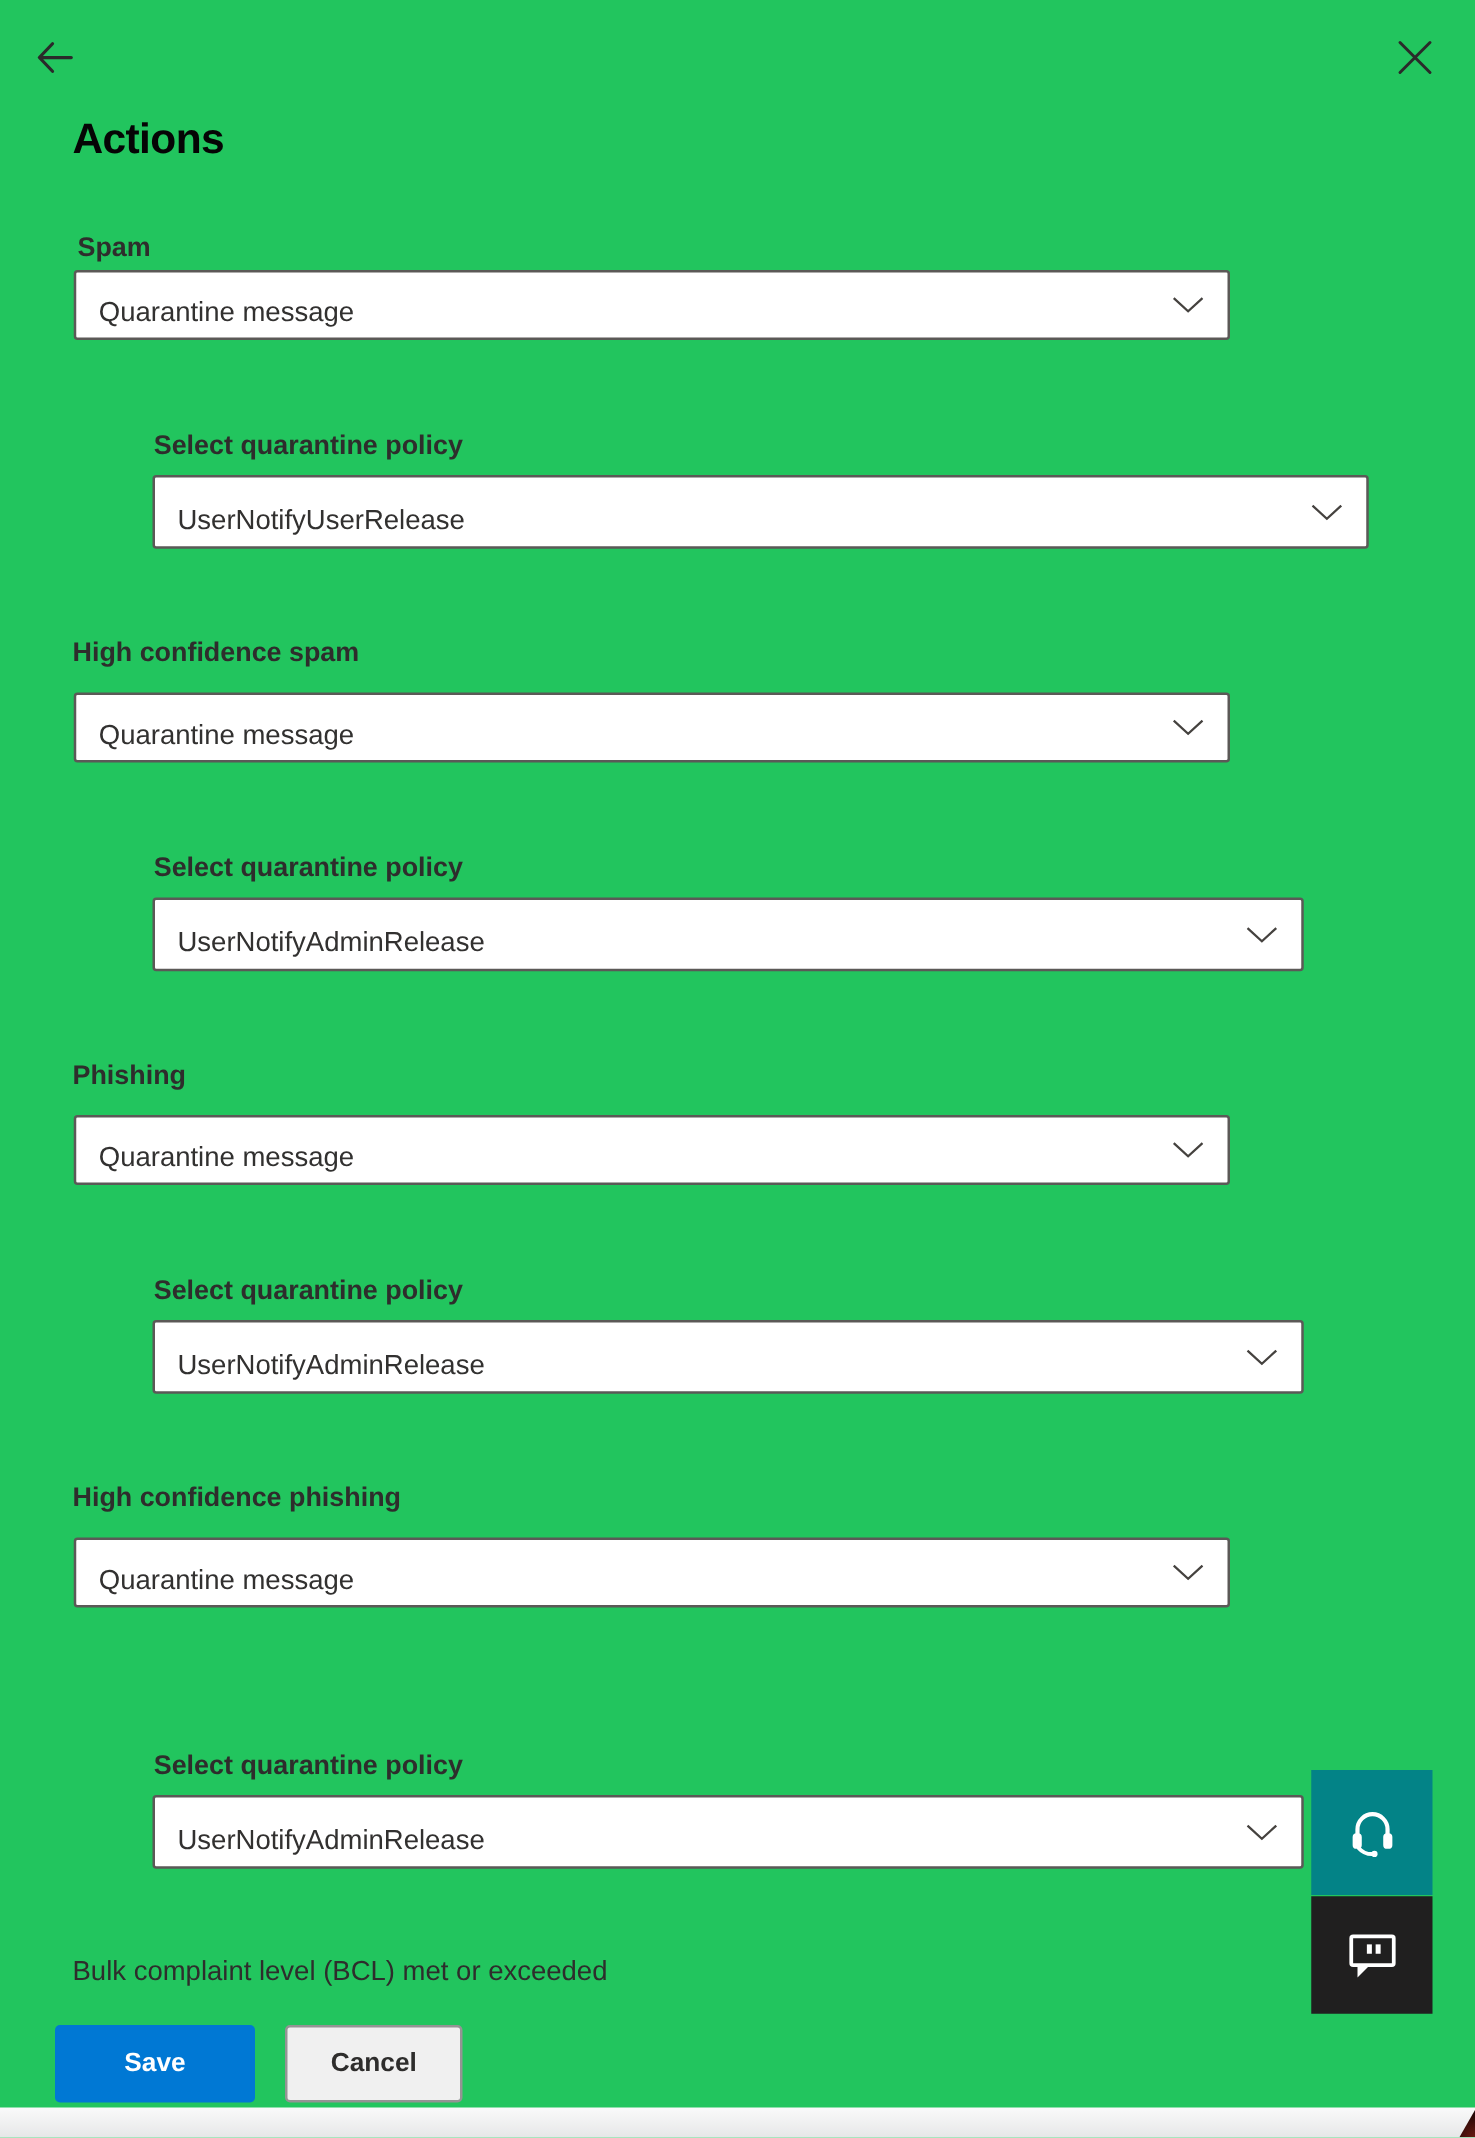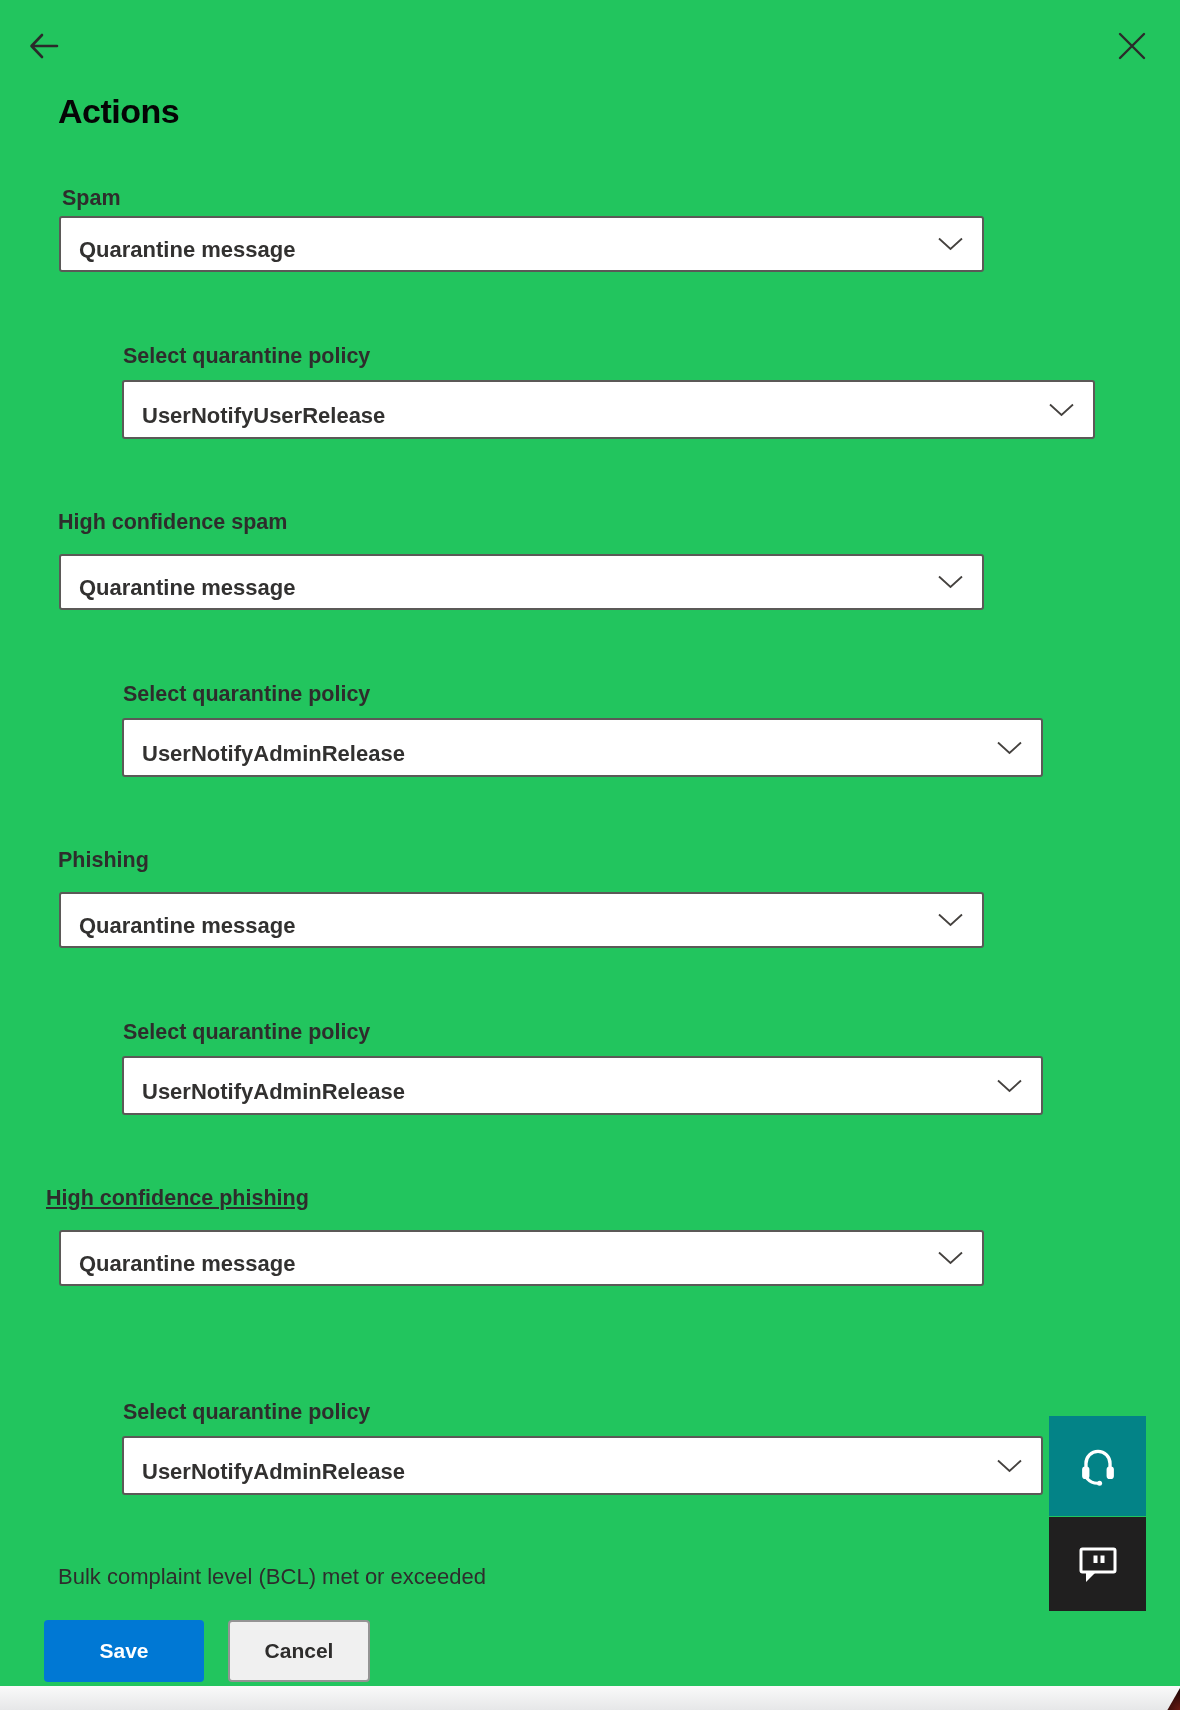--- a/index.html
+++ b/index.html
@@ -7,21 +7,21 @@
     position:relative;width:1180px;height:1710px;background:#22c55e;
     font-family:"Liberation Sans","DejaVu Sans",sans-serif;overflow:hidden;
     color:#323130;
   }
   .iconbtn{position:absolute;background:none;border:none;padding:0;cursor:pointer;
     display:flex;align-items:center;justify-content:center;}
   .title{position:absolute;left:58px;top:92px;font-size:34px;font-weight:700;color:#050505;letter-spacing:-0.5px;}
   .lbl{position:absolute;font-size:21.5px;font-weight:600;color:#2e2d2c;line-height:28px;}
   .dd{
     position:absolute;height:56px;border:2px solid #5b5957;border-radius:3px;background:#ffffff;
-    display:flex;align-items:center;padding:12px 54px 0 18px;box-sizing:border-box;cursor:pointer;font-weight:bold;
+    display:flex;align-items:center;padding:12px 54px 0 18px;box-sizing:border-box;cursor:pointer;
   }
   .dd.sub{height:59px;}
   .dd .val{font-size:22px;color:#323130;white-space:nowrap;}
   .dd .chev{position:absolute;right:19px;top:50%;transform:translateY(-50%);}
   .note{position:absolute;left:58px;top:1310px;width:1000px;font-size:21px;line-height:34px;color:#323130;}
   .note span{display:block;}
   .clipwrap{position:absolute;left:58px;top:1558px;width:700px;height:31px;overflow:hidden;}
   .clipwrap .lblc{font-size:22px;font-weight:400;color:#2e2d2c;line-height:37px;}
   .btn{position:absolute;height:62px;border-radius:4px;font-size:21px;font-weight:600;
     display:flex;align-items:center;justify-content:center;cursor:pointer;box-sizing:border-box;
@@ -93,21 +93,21 @@
     </svg>
   </div>
   <div class="lbl" style="left:123px;top:1018px;">Select quarantine policy</div>
   <div class="dd sub" style="left:122px;top:1056px;width:921px;">
     <span class="val">UserNotifyAdminRelease</span>
     <svg class="chev" width="25" height="13" viewBox="0 0 25 13">
       <path d="M1 1 L12.5 11.5 L24 1" fill="none" stroke="#45423f" stroke-width="1.8"></path>
     </svg>
   </div>
 
-  <div class="lbl" style="left:46px;top:1184px;text-decoration:underline;">High confidence phishing</div>
+  <div class="lbl" style="left:58px;top:1184px;">High confidence phishing</div>
   <div class="dd" style="left:59px;top:1230px;width:925px;">
     <span class="val">Quarantine message</span>
     <svg class="chev" width="25" height="13" viewBox="0 0 25 13">
       <path d="M1 1 L12.5 11.5 L24 1" fill="none" stroke="#45423f" stroke-width="1.8"></path>
     </svg>
   </div>
 
 
   <div class="lbl" style="left:123px;top:1398px;">Select quarantine policy</div>
   <div class="dd sub" style="left:122px;top:1436px;width:921px;">

